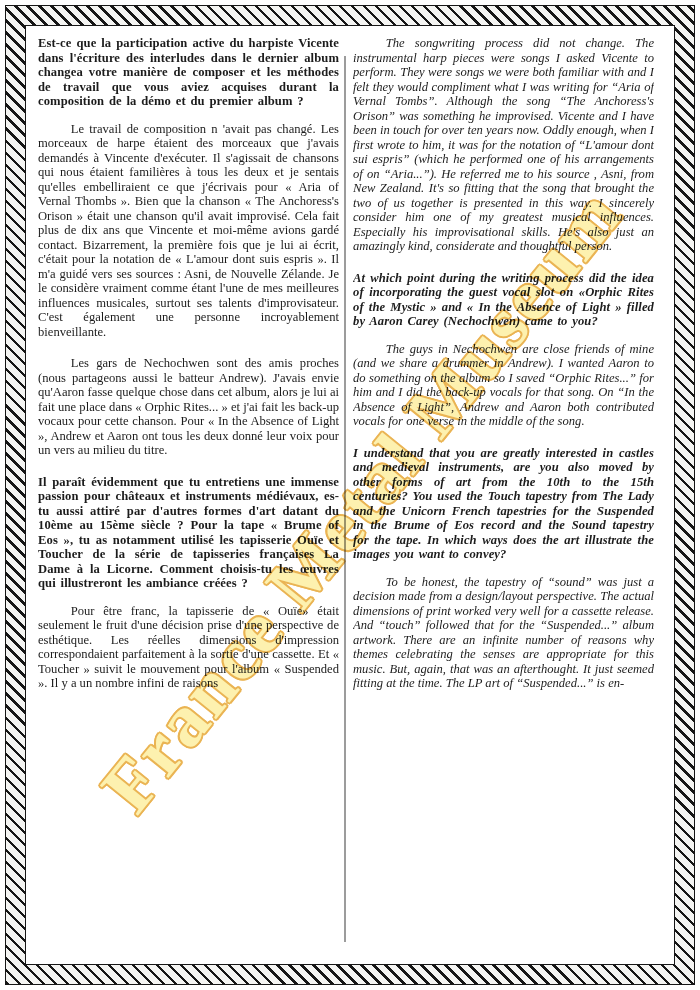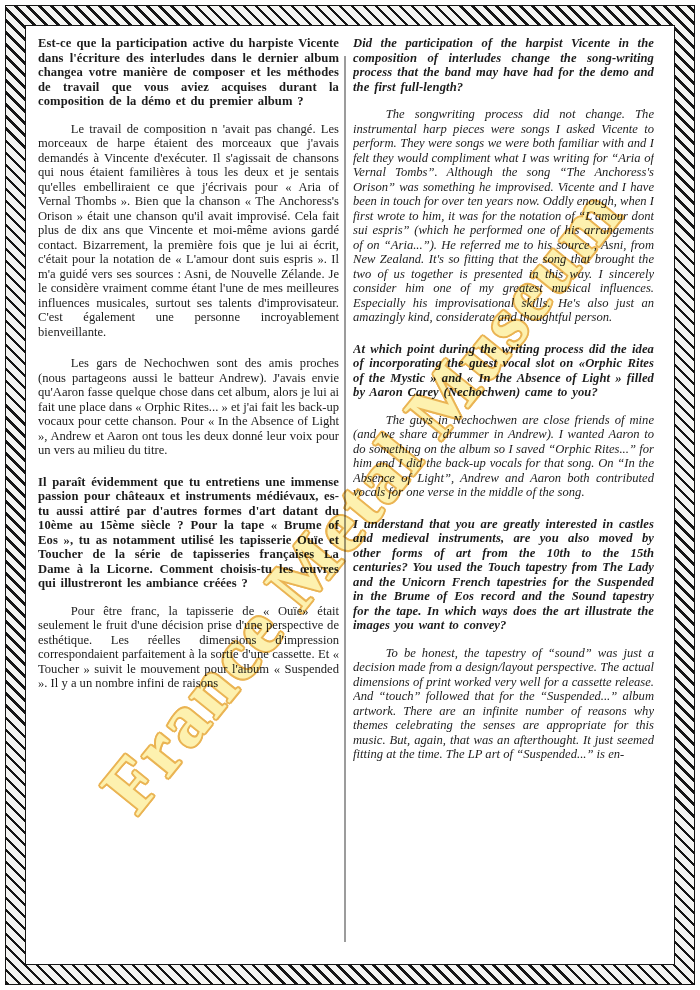--- a/index.html
+++ b/index.html
@@ -100,21 +100,20 @@
   <div class="column-divider"></div>
   <div class="content">
     <div class="col col-left">
         <p class="question">Est-ce que la participation active du harpiste Vicente dans l'écriture des interludes dans le dernier album changea votre manière de composer et les méthodes de travail que vous aviez acquises durant la composition de la démo et du premier album ?</p>
         <p class="answer">Le travail de composition n 'avait pas changé. Les morceaux de harpe étaient des morceaux que j'avais demandés à Vincente d'exécuter. Il s'agissait de chansons qui nous étaient familières à tous les deux et je sentais qu'elles embelliraient ce que j'écrivais pour « Aria of Vernal Thombs ». Bien que la chanson « The Anchoress's Orison » était une chanson qu'il avait improvisé. Cela fait plus de dix ans que Vincente et moi-même avions gardé contact. Bizarrement, la première fois que je lui ai écrit, c'était pour la notation de « L'amour dont suis espris ». Il m'a guidé vers ses sources : Asni, de Nouvelle Zélande. Je le considère vraiment comme étant l'une de mes meilleures influences musicales, surtout ses talents d'improvisateur. C'est également une personne incroyablement bienveillante.</p>
         <p class="answer">Les gars de Nechochwen sont des amis proches (nous partageons aussi le batteur Andrew). J'avais envie qu'Aaron fasse quelque chose dans cet album, alors je lui ai fait une place dans « Orphic Rites... » et j'ai fait les back-up vocaux pour cette chanson. Pour « In the Absence of Light », Andrew et Aaron ont tous les deux donné leur voix pour un vers au milieu du titre.</p>
         <p class="question">Il paraît évidemment que tu entretiens une immense passion pour châteaux et instruments médiévaux, es-tu aussi attiré par d'autres formes d'art datant du 10ème au 15ème siècle ? Pour la tape « Brume of Eos », tu as notamment utilisé les tapisserie Ouïe et Toucher de la série de tapisseries françaises La Dame à la Licorne. Comment choisis-tu les œuvres qui illustreront les ambiance créées ?</p>
         <p class="answer">Pour être franc, la tapisserie de « Ouïe» était seulement le fruit d'une décision prise d'une perspective de esthétique. Les réelles dimensions d'impression correspondaient parfaitement à la sortie d'une cassette. Et « Toucher » suivit le mouvement pour l'album « Suspended ». Il y a un nombre infini de raisons</p>
       </div>
     <div class="col col-right">
-        <p class="question">Did the participation of the harpist Vicente in the composition of interludes change the song-writing process that the band may have had for the demo and the first full-length?</p>
         <p class="answer">The songwriting process did not change. The instrumental harp pieces were songs I asked Vicente to perform. They were songs we were both familiar with and I felt they would compliment what I was writing for “Aria of Vernal Tombs”. Although the song “The Anchoress's Orison” was something he improvised. Vicente and I have been in touch for over ten years now. Oddly enough, when I first wrote to him, it was for the notation of “L'amour dont sui espris” (which he performed one of his arrangements of on “Aria...”). He referred me to his source , Asni, from New Zealand. It's so fitting that the song that brought the two of us together is presented in this way. I sincerely consider him one of my greatest musical influences. Especially his improvisational skills. He's also just an amazingly kind, considerate and thoughtful person.</p>
         <p class="question">At which point during the writing process did the idea of incorporating the guest vocal slot on «Orphic Rites of the Mystic » and « In the Absence of Light » filled by Aaron Carey (Nechochwen) came to you?</p>
         <p class="answer">The guys in Nechochwen are close friends of mine (and we share a drummer in Andrew). I wanted Aaron to do something on the album so I saved “Orphic Rites...” for him and I did the back-up vocals for that song. On “In the Absence of Light”, Andrew and Aaron both contributed vocals for one verse in the middle of the song.</p>
         <p class="question">I understand that you are greatly interested in castles and medieval instruments, are you also moved by other forms of art from the 10th to the 15th centuries? You used the Touch tapestry from The Lady and the Unicorn French tapestries for the Suspended in the Brume of Eos record and the Sound tapestry for the tape. In which ways does the art illustrate the images you want to convey?</p>
         <p class="answer">To be honest, the tapestry of “sound” was just a decision made from a design/layout perspective. The actual dimensions of print worked very well for a cassette release. And “touch” followed that for the “Suspended...” album artwork. There are an infinite number of reasons why themes celebrating the senses are appropriate for this music. But, again, that was an afterthought. It just seemed fitting at the time. The LP art of “Suspended...” is en-</p>
       </div>
   </div>
   <div class="watermark">France Metal Museum</div>
 </div>
 

